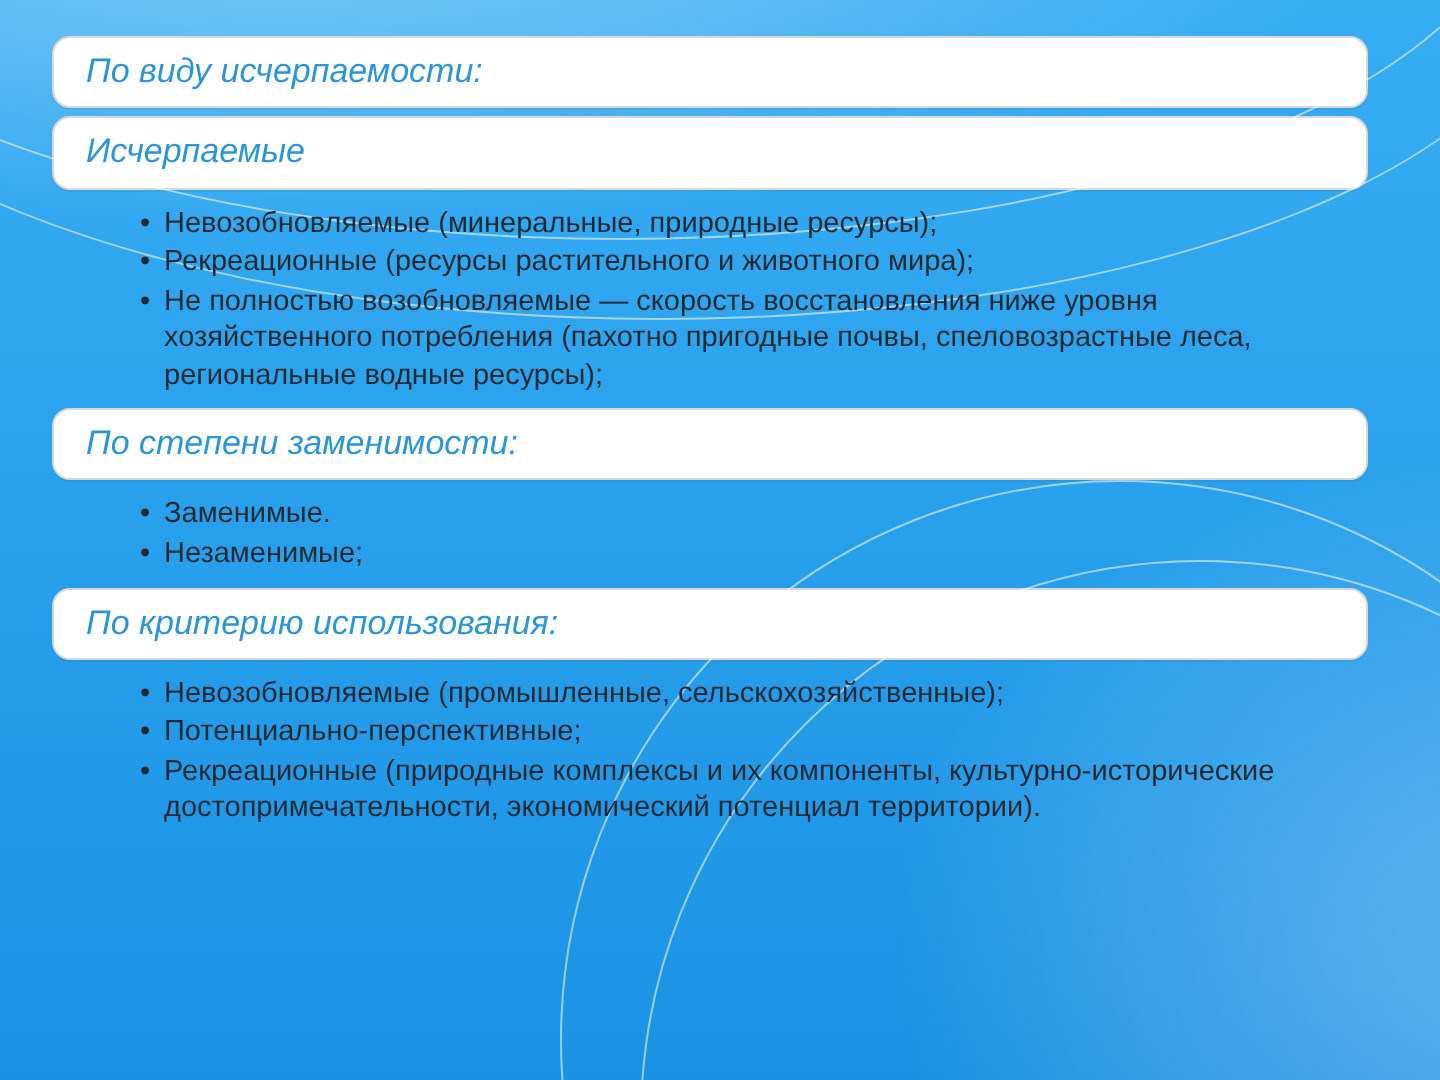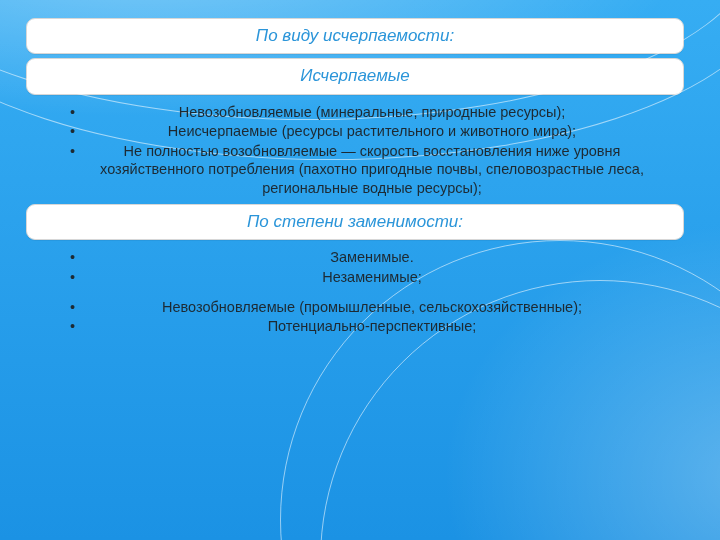--- a/index.html
+++ b/index.html
@@ -10,21 +10,20 @@
   }
   .slide {
     position: relative;
     width: 720px;
     height: 540px;
     background:
       radial-gradient(ellipse 900px 260px at 20% -40px, rgba(255,255,255,0.35), rgba(255,255,255,0) 60%),
       radial-gradient(ellipse 520px 420px at 105% 88%, rgba(255,255,255,0.28), rgba(255,255,255,0) 60%),
       linear-gradient(180deg, #36adf3 0%, #1b92e4 100%);
     padding: 18px 36px 20px 26px;
-    text-align: center;
   }
   .arc {
     position: absolute;
     border: 1px solid rgba(255,255,255,0.55);
     border-radius: 50%;
     pointer-events: none;
   }
   .arc1 { top: -240px; left: -140px; width: 900px; height: 360px; }
   .arc2 { top: -200px; left: -120px; width: 900px; height: 360px; }
   .arc3 { bottom: -300px; right: -160px; width: 560px; height: 560px; }
@@ -69,30 +68,32 @@
   <div class="arc arc2"></div>
   <div class="arc arc3"></div>
   <div class="arc arc4"></div>
 
   <div class="pill">По виду исчерпаемости:</div>
 
   <div class="pill">Исчерпаемые</div>
 
   <ul class="bullets">
     <li>Невозобновляемые (минеральные, природные ресурсы);</li>
-    <li>Неисчерпаемые (ресурсы растительного и животного мира);</li>
+    <li>Рекреационные (ресурсы растительного и животного мира);</li>
     <li>Не полностью возобновляемые — скорость восстановления ниже уровня хозяйственного потребления (пахотно пригодные почвы, спеловозрастные леса, региональные водные ресурсы);</li>
   </ul>
 
 
   <div class="pill">По степени заменимости:</div>
 
   <ul class="bullets">
     <li>Заменимые.</li>
     <li>Незаменимые;</li>
   </ul>
 
+  <div class="pill">По критерию использования:</div>
 
   <ul class="bullets">
     <li>Невозобновляемые (промышленные, сельскохозяйственные);</li>
     <li>Потенциально-перспективные;</li>
+    <li>Рекреационные (природные комплексы и их компоненты, культурно-исторические достопримечательности, экономический потенциал территории).</li>
   </ul>
 </div>
 
 </body></html>

